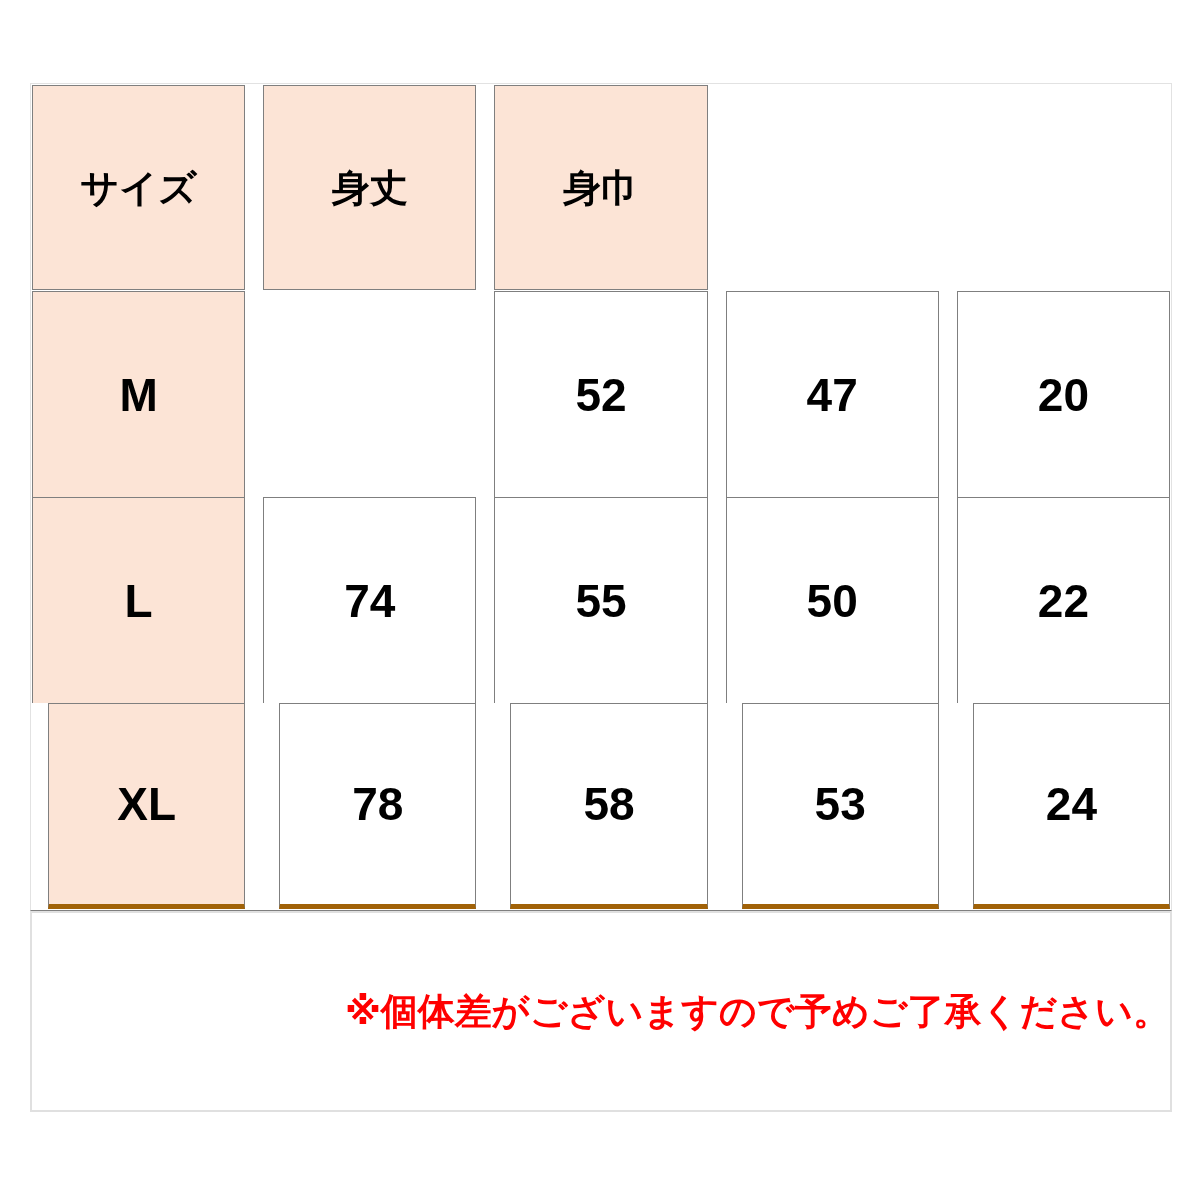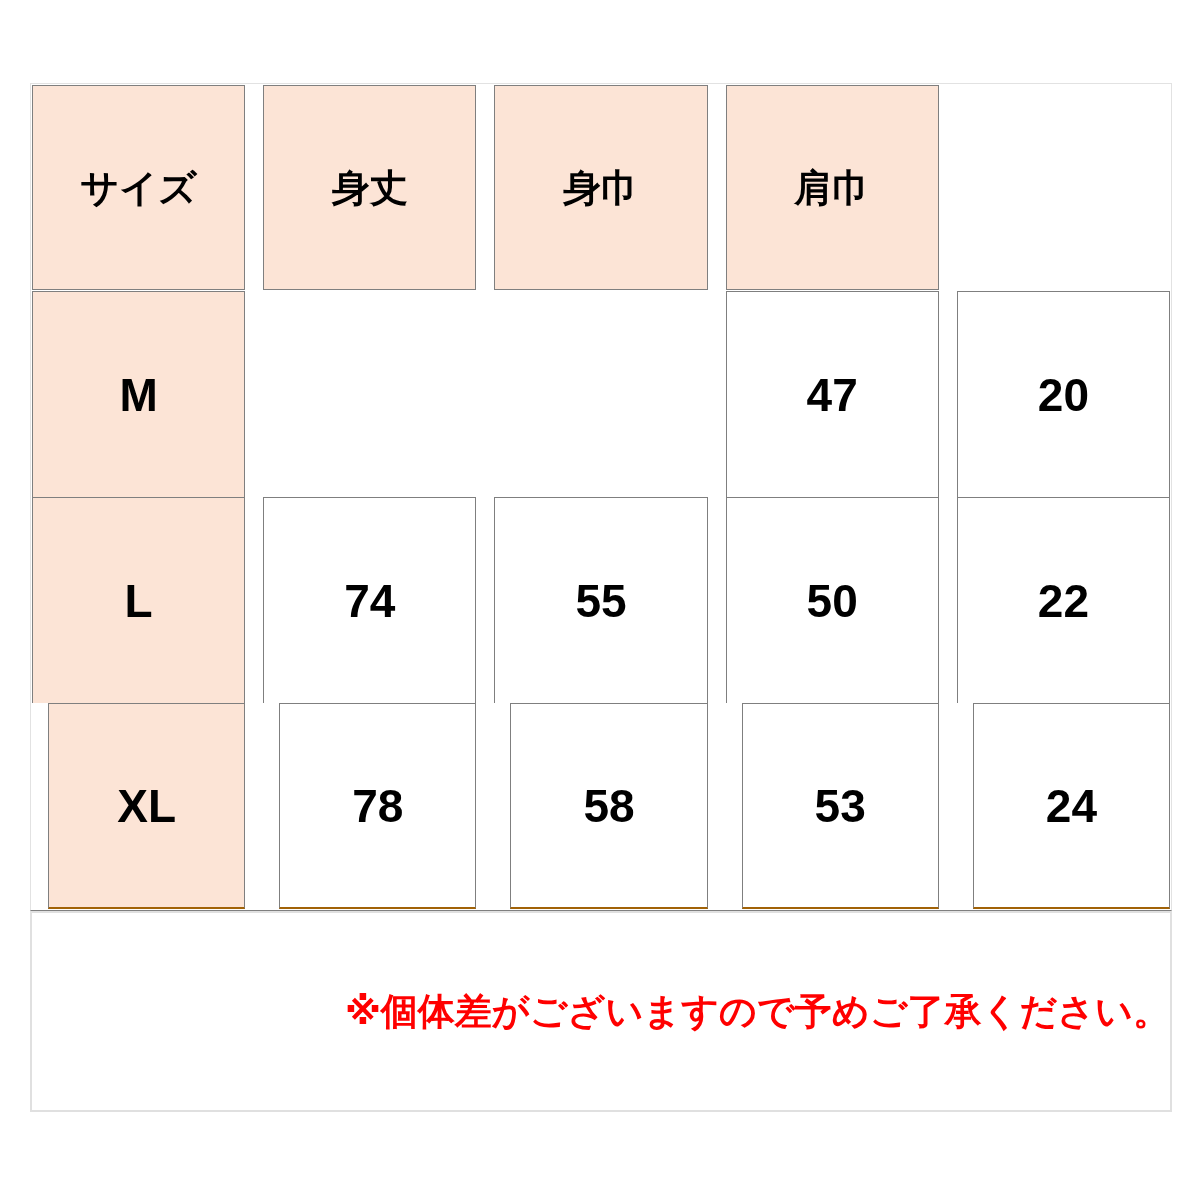--- a/index.html
+++ b/index.html
@@ -47,21 +47,21 @@
   }
   .hdr {
     background: #fce4d6;
     border-top: 1px solid #7f7f7f;
     border-bottom: 1px solid #7f7f7f;
     font-size: 38px;
   }
   .data { font-size: 46px; }
   .sizecol { background: #fce4d6; }
   .bt { border-top: 1px solid #7f7f7f; }
-  .bb { border-bottom: 2px solid #a16207; margin-left: 16px; }
+  .bb { border-bottom: 5px solid #a16207; margin-left: 16px; }
   .r1 { grid-row: 1; } .r3 { grid-row: 3; } .r4 { grid-row: 4; } .r5 { grid-row: 5; }
   .c1 { grid-column: 1; } .c2 { grid-column: 2; text-align: center; } .c3 { grid-column: 3; }
   .c4 { grid-column: 4; } .c5 { grid-column: 5; }
   
   .note-box {
     position: absolute;
     left: 30px;
     top: 911px;
     width: 1142px;
     height: 201px;
@@ -83,23 +83,23 @@
 </head>
 <body>
 
 <div class="canvas">
 
   <div class="size-grid">
 
     <div class="cell hdr r1 c1">サイズ</div>
     <div class="cell hdr r1 c2">身丈</div>
     <div class="cell hdr r1 c3">身巾</div>
-    <div class="cell hdr r1 c4">肩巾</div>
 
     <div class="cell data sizecol bt r3 c1">M</div>
+    <div class="cell data bt r3 c3">52</div>
     <div class="cell data bt r3 c4">47</div>
     <div class="cell data bt r3 c5">20</div>
 
     <div class="cell data sizecol bt r4 c1">L</div>
     <div class="cell data bt r4 c2">74</div>
     <div class="cell data bt r4 c3">55</div>
     <div class="cell data bt r4 c4">50</div>
     <div class="cell data bt r4 c5">22</div>
 
     <div class="cell data sizecol bt bb r5 c1">XL</div>

